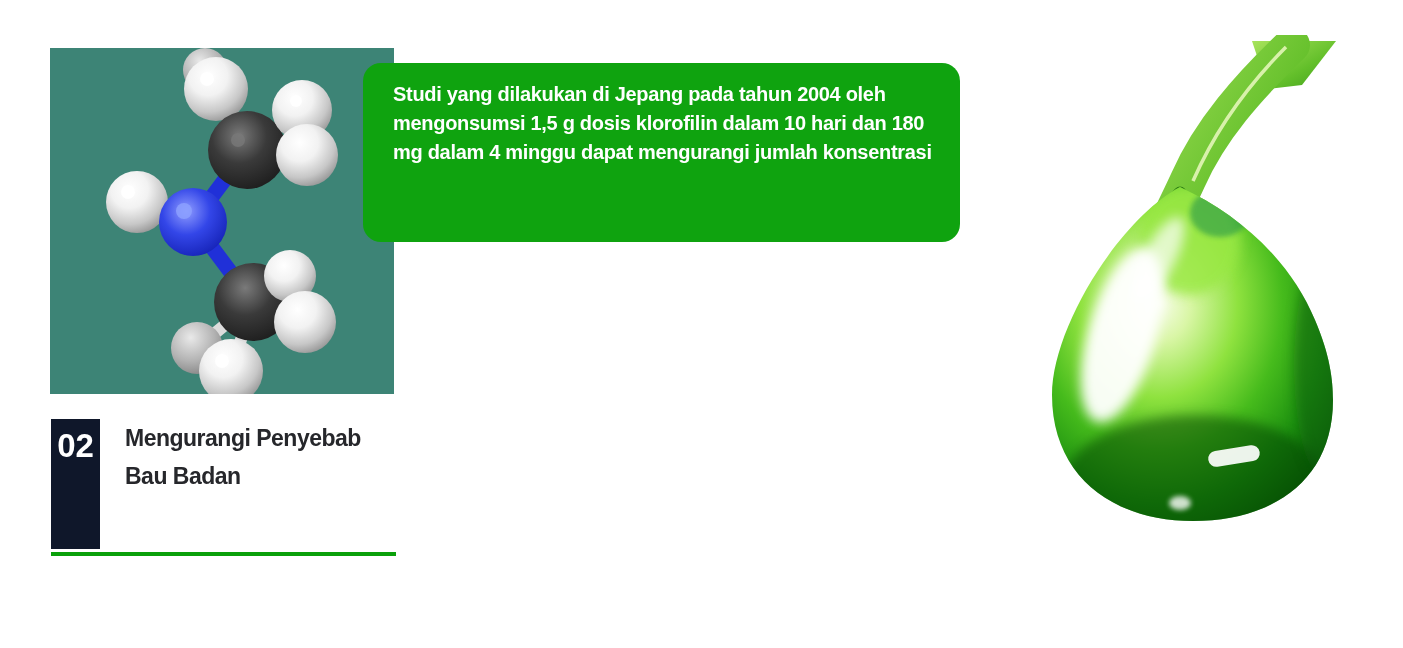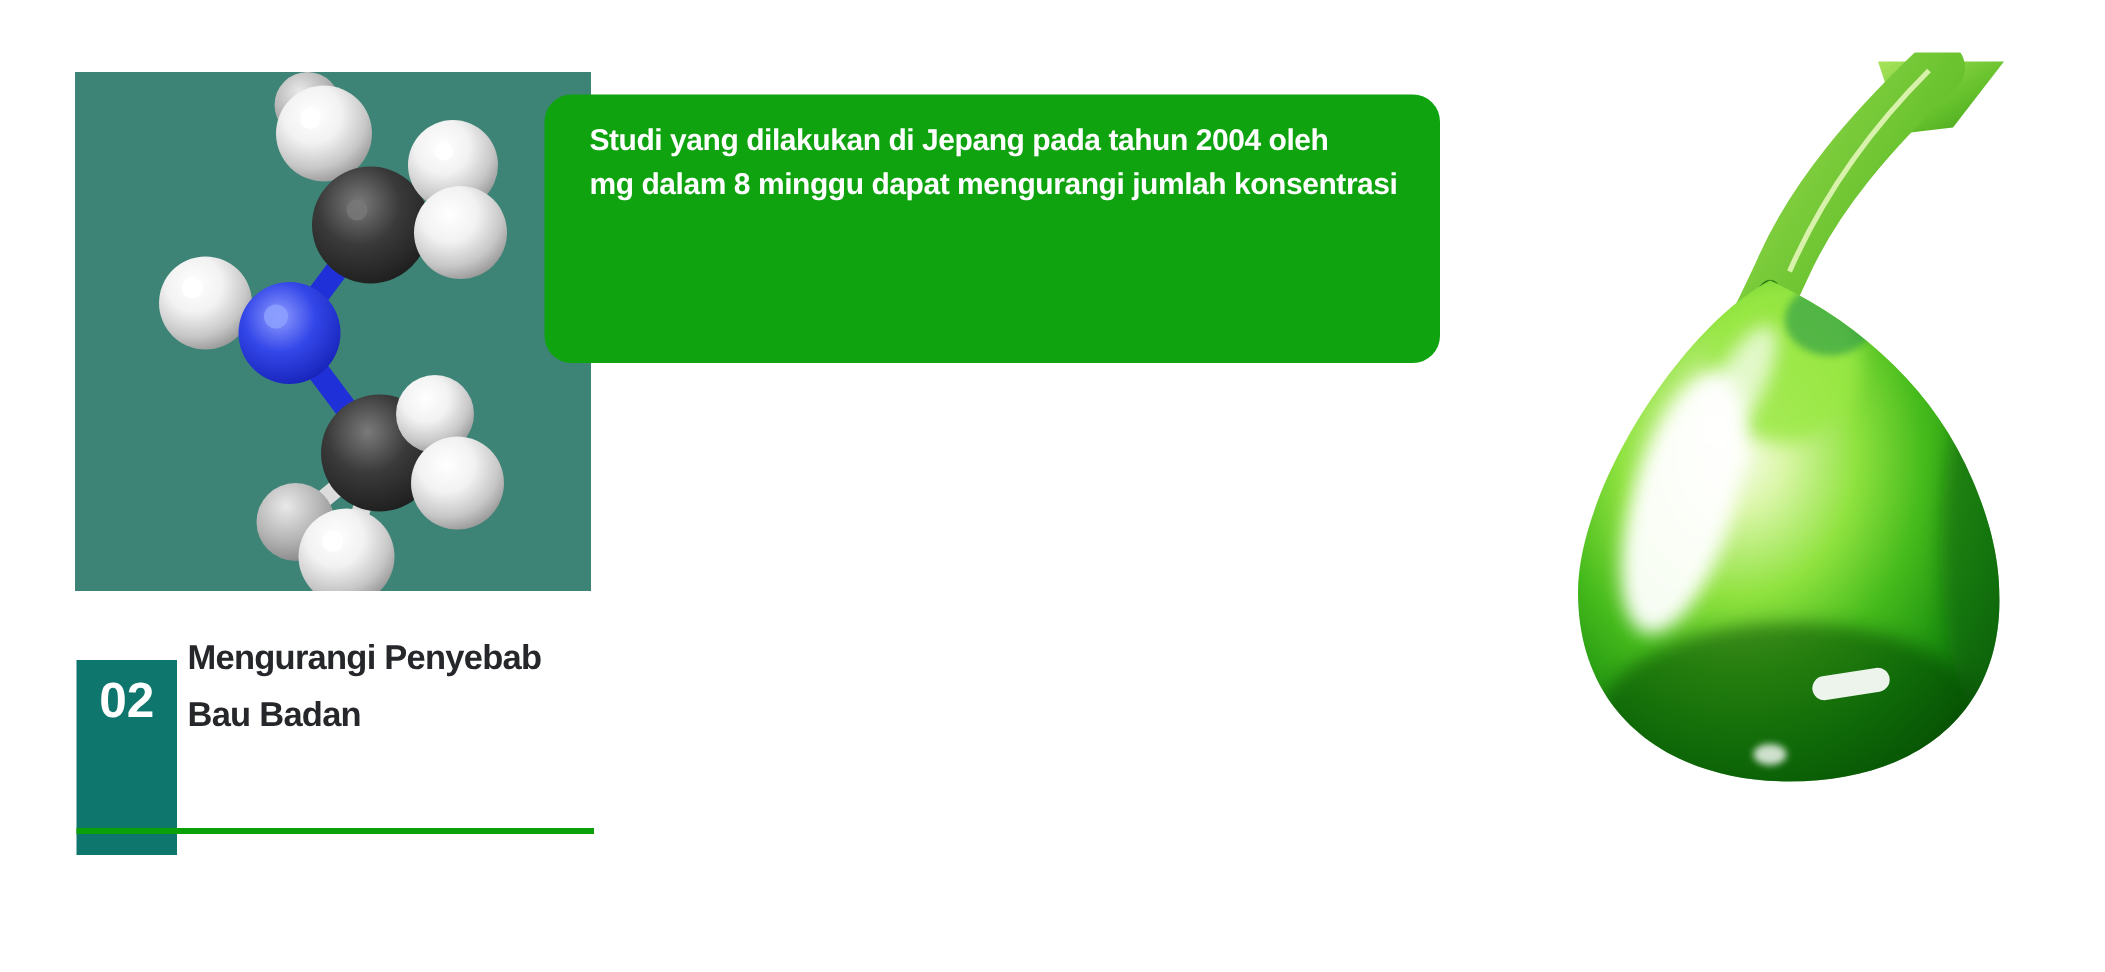--- a/index.html
+++ b/index.html
@@ -32,22 +32,22 @@
   .callout .line {
     font-size: 20px;
     line-height: 29px;
     font-weight: bold;
     letter-spacing: -0.3px;
     white-space: nowrap;
   }
 
   
   .num-block {
-    left: 51px; top: 440px; width: 67px; height: 130px;
-    background: #0f766e;
+    left: 51px; top: 419px; width: 49px; height: 130px;
+    background: #0f172a;
     display: flex; justify-content: center;
     color: #ffffff;
   }
   .num-block .num {
     font-size: 33px; font-weight: bold; line-height: 1;
     padding-top: 10px;
   }
   .section-title {
     left: 125px; top: 419px; width: 268px;
     color: #26272B;
@@ -123,21 +123,22 @@
     <circle cx="78" cy="144" r="7" fill="rgba(255,255,255,0.9)"></circle>
     <circle cx="246" cy="53" r="6" fill="rgba(255,255,255,0.9)"></circle>
     <circle cx="172" cy="313" r="7" fill="rgba(255,255,255,0.9)"></circle>
     <circle cx="134" cy="163" r="8" fill="rgba(140,160,255,0.85)"></circle>
     <circle cx="188" cy="92" r="7" fill="rgba(120,120,120,0.8)"></circle>
   </svg>
 </div>
 
 <div class="abs callout">
   <div class="line">Studi yang dilakukan di Jepang pada tahun 2004 oleh</div>
-  <div class="line">mg dalam 8 minggu dapat mengurangi jumlah konsentrasi</div>
+  <div class="line">mengonsumsi 1,5 g dosis klorofilin dalam 10 hari dan 180</div>
+  <div class="line">mg dalam 4 minggu dapat mengurangi jumlah konsentrasi</div>
 </div>
 
 <div class="abs num-block">
   <div class="num">02</div>
 </div>
 <div class="abs section-title">Mengurangi Penyebab Bau Badan</div>
 <div class="abs underline"></div>
 
 <div class="abs drop-fig">
   <svg viewBox="0 0 320 500">

